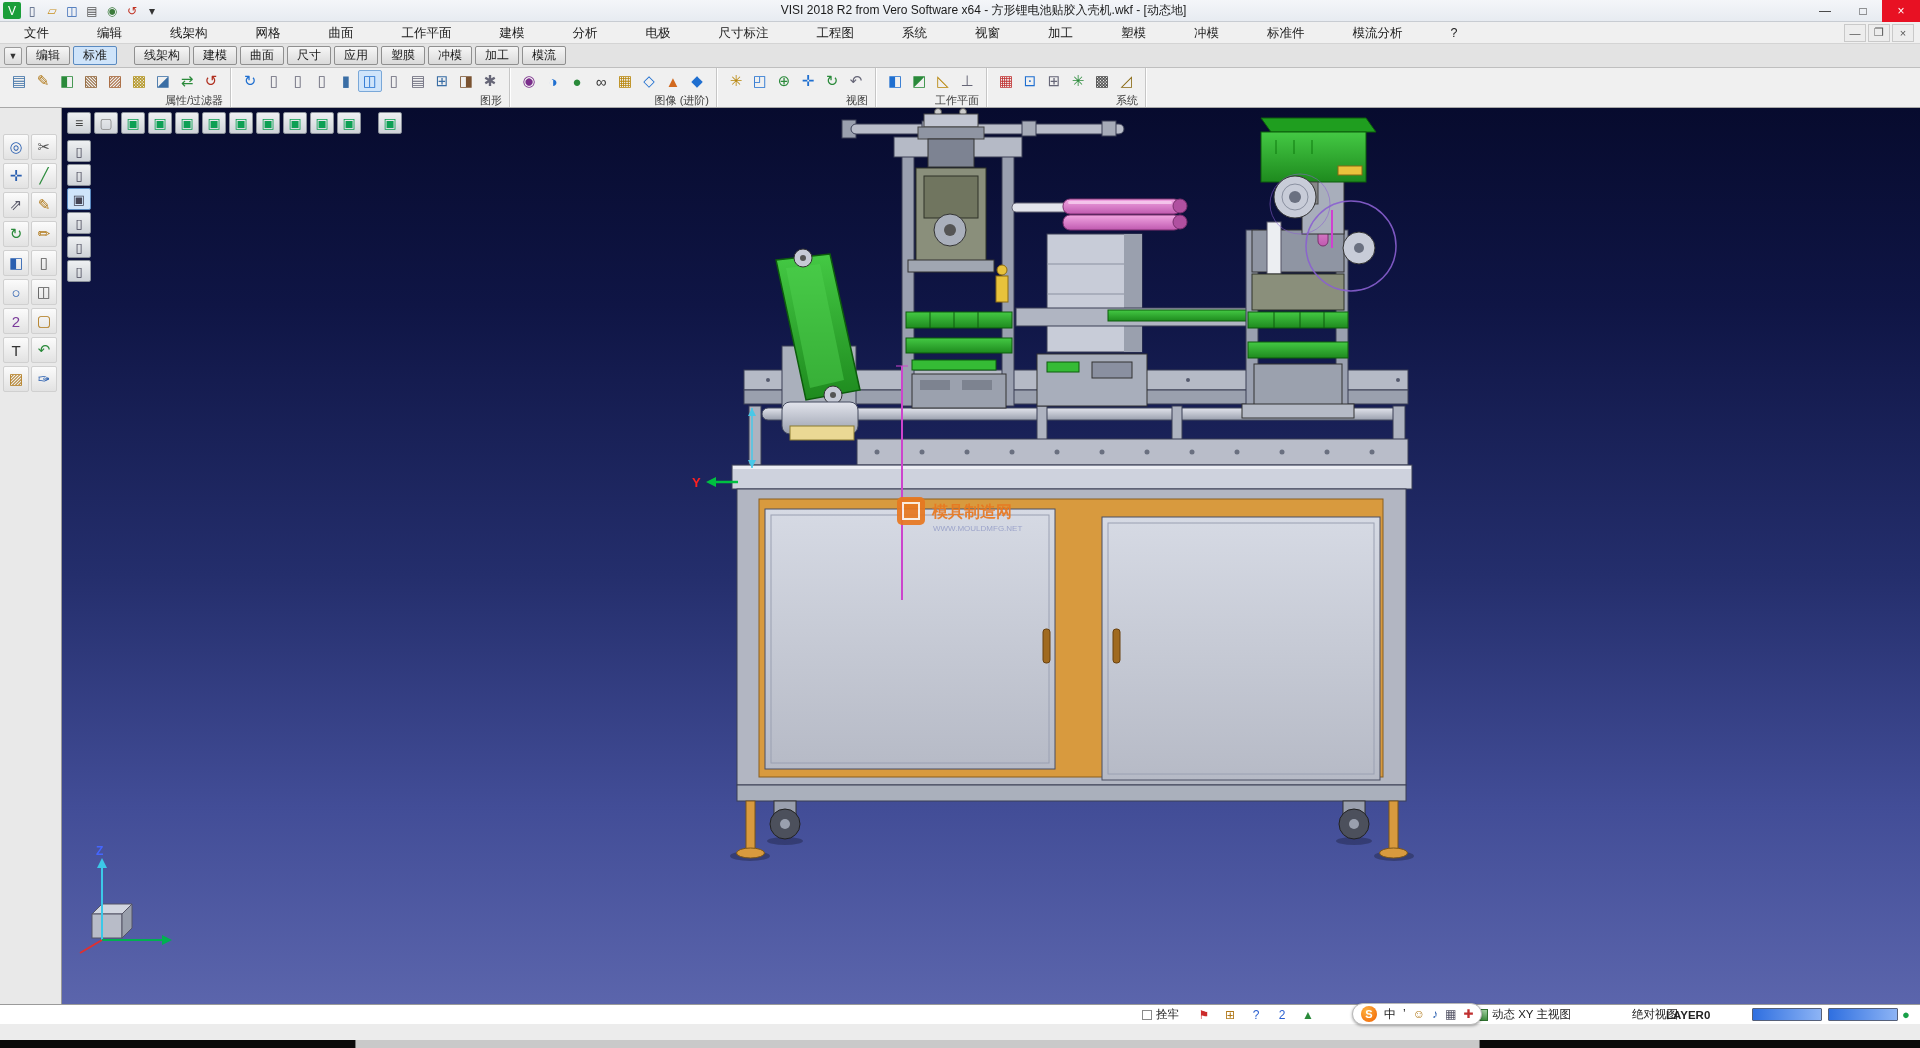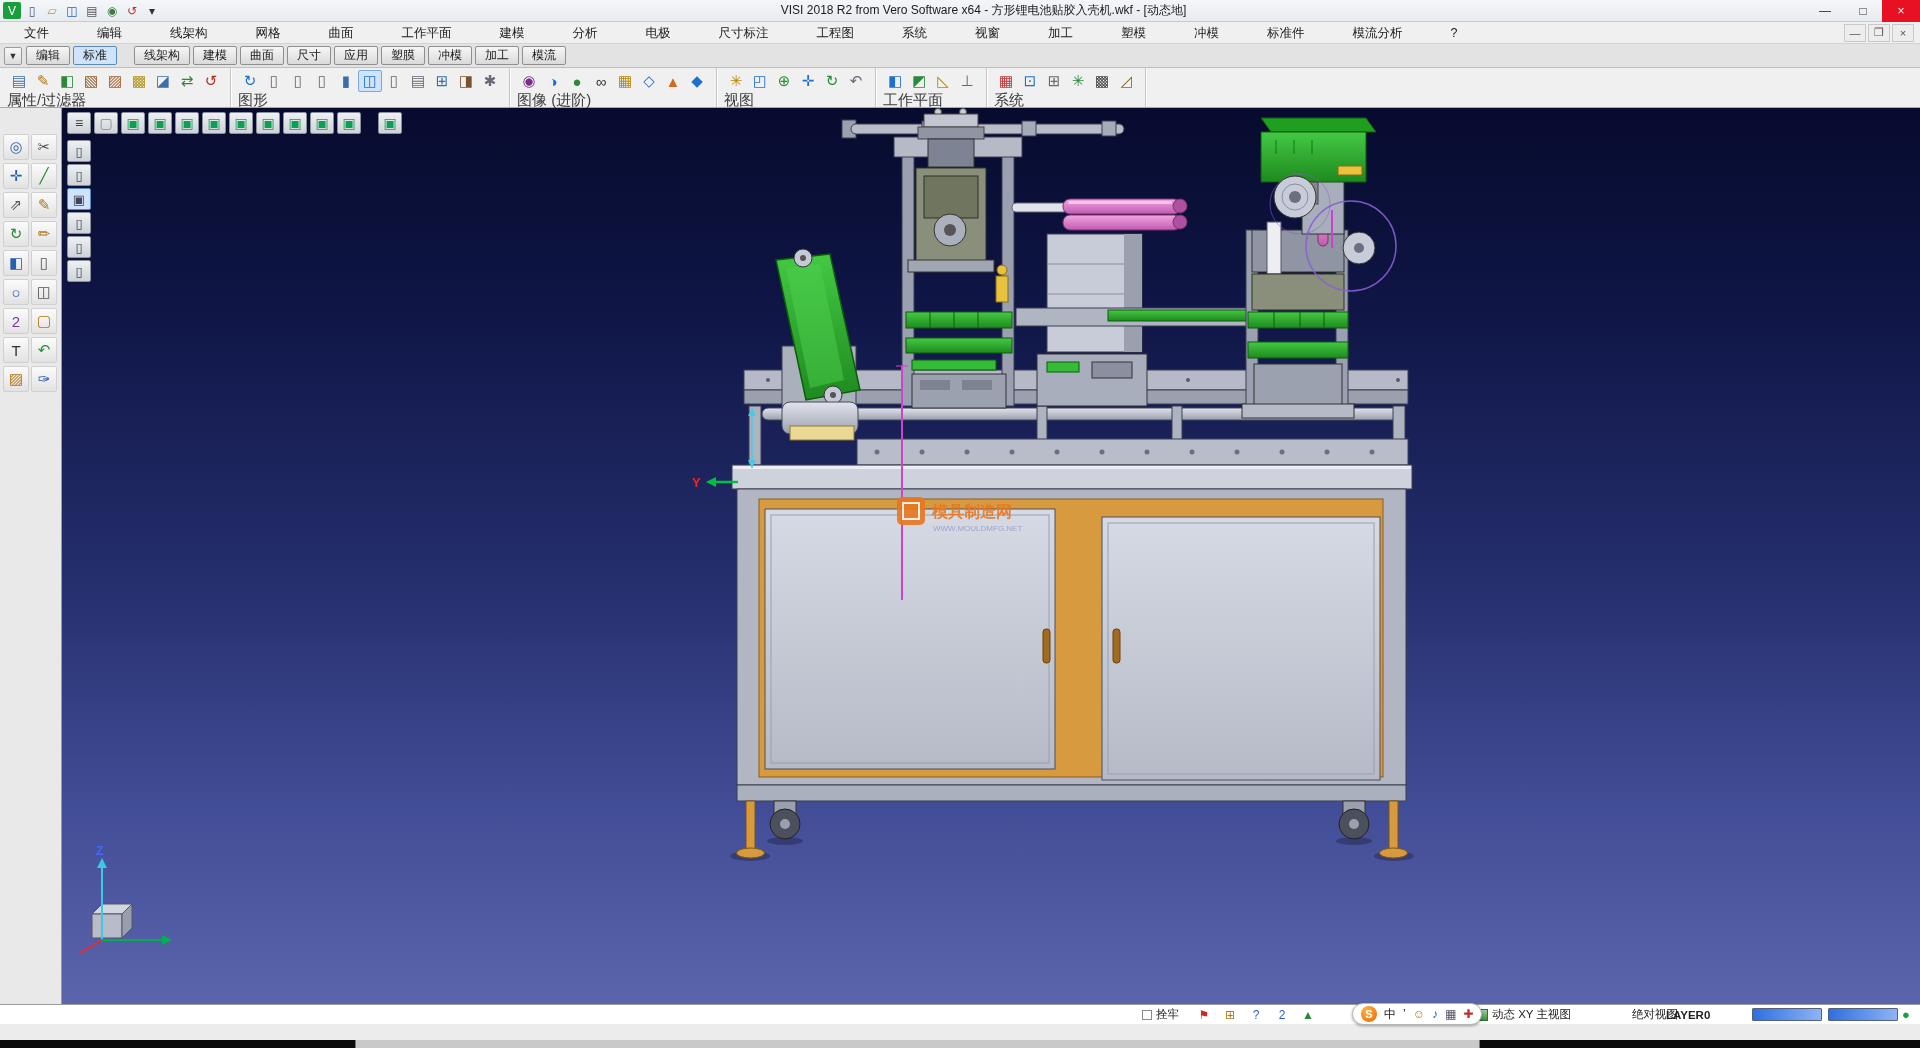--- a/index.html
+++ b/index.html
@@ -26,21 +26,21 @@
   .tabbar { position:absolute; left:0; top:44px; width:100%; height:24px; background:#e3e3e3; border-bottom:1px solid #bfbfbf; display:flex; align-items:center; padding-left:4px; }
   .tab-drop { width:18px; height:18px; border:1px solid #9a9a9a; background:linear-gradient(#f7f7f7,#dcdcdc); display:flex; align-items:center; justify-content:center; font-size:9px; color:#333; margin-right:4px; border-radius:2px; }
   .tab { padding:0 9px; border:1px solid #8f8f8f; background:linear-gradient(#f6f6f6,#dadada); font-size:12px; height:19px; line-height:17px; border-radius:2px; margin-right:3px; color:#1a1a1a; cursor:default; }
   .tab.active { background:#cfe4fa; border-color:#5a8ac0; }
   .tab.sep { margin-left:14px; }
 
   
   .toolbar { position:absolute; left:0; top:68px; width:100%; height:40px; background:#f0f0f0; border-bottom:1px solid #a8a8a8; display:flex; }
   .tb-group { display:flex; flex-direction:column; padding:0 7px; border-right:1px solid #c6c6c6; box-shadow:1px 0 0 #ffffff; }
   .tb-icons { display:flex; align-items:center; height:26px; }
-  .tb-label { font-size:15px; color:#3c3c3c; text-align:left; height:13px; line-height:12px; }
+  .tb-label { font-size:11px; color:#3c3c3c; text-align:right; height:13px; line-height:12px; }
   .icon-btn { width:24px; height:22px; display:flex; align-items:center; justify-content:center; font-size:15px; border:1px solid transparent; border-radius:2px; cursor:default; }
   .icon-btn.active { background:#cfe4fa; border:1px solid #7aa8d8; }
 
   
   .main { position:absolute; left:0; top:108px; width:1920px; height:896px; display:flex; }
   .left-toolbar { width:62px; height:100%; background:#e9e9e9; border-right:1px solid #9a9a9a; display:grid; grid-template-columns:repeat(2,27px); grid-auto-rows:28px; justify-content:center; align-content:start; padding-top:26px; gap:1px; }
   .side-btn { width:26px; height:26px; display:flex; align-items:center; justify-content:center; font-size:15px; border:1px solid #d0d0d0; background:linear-gradient(#fbfbfb,#e2e2e2); border-radius:2px; cursor:default; }
 
   .viewport { position:relative; flex:1; height:100%; background:linear-gradient(180deg,#070b2e 0%,#0f1545 22%,#242e6c 52%,#424d97 78%,#5b65ac 100%); overflow:hidden; }
   .view-icons { position:absolute; left:5px; top:4px; display:flex; gap:3px; z-index:4; }

